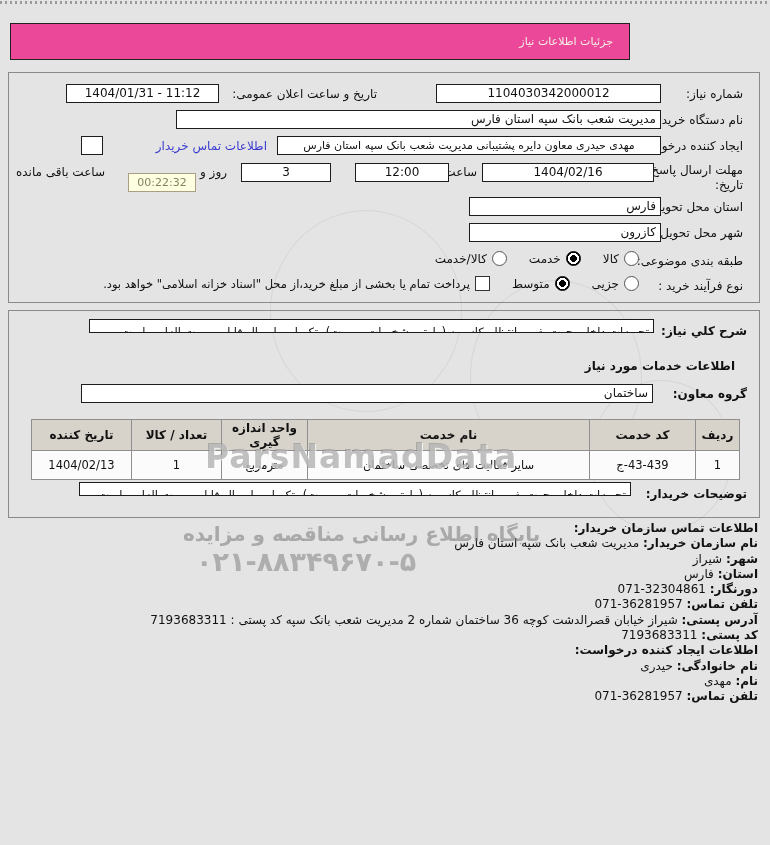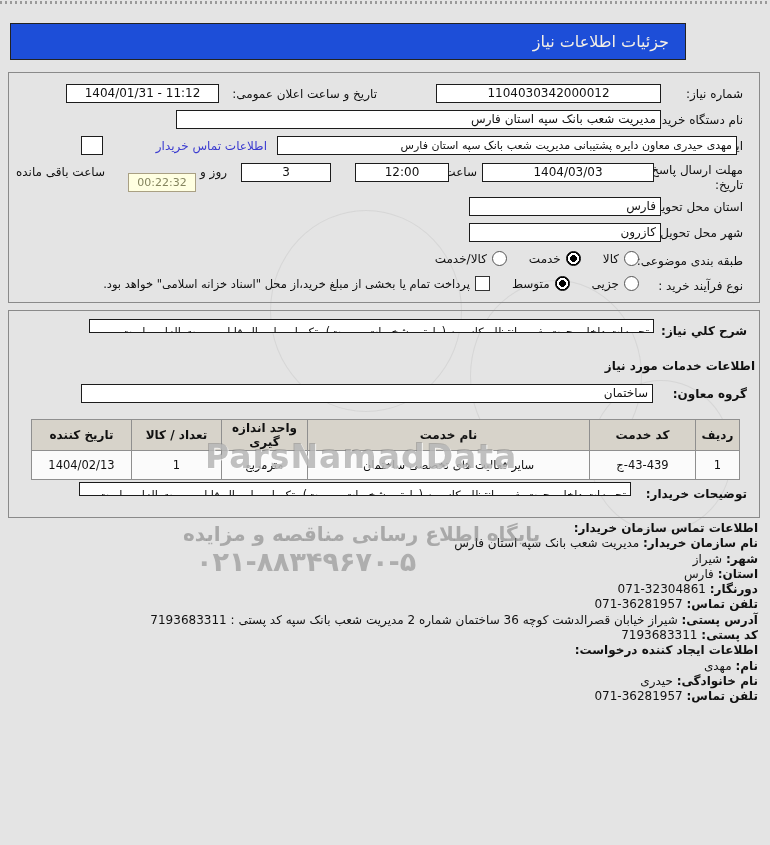--- a/index.html
+++ b/index.html
@@ -2,23 +2,23 @@
 <html lang="fa" dir="rtl"><head>
 <meta charset="utf-8">
 <style>
   html,body{margin:0;padding:0;background:#e4e4e4;}
   .page{position:relative;width:770px;height:845px;background:#e4e4e4;overflow:hidden;
         font-family:"DejaVu Sans",sans-serif;font-size:12px;color:#111;direction:rtl;}
   
   .top-dots{position:absolute;left:0;top:1px;width:100%;height:3px;
     background-image:repeating-linear-gradient(90deg,#9a9a9a 0 2px,transparent 2px 5px);}
   
-  .title-bar{position:absolute;left:10px;top:23px;width:676px;height:37px;box-sizing:border-box;
-    background:#1d4ed8;border:1px solid #222;color:#f5f0e6;display:flex;align-items:center;
-    justify-content:flex-start;padding-right:16px;font-size:16px;}
+  .title-bar{position:absolute;left:10px;top:23px;width:620px;height:37px;box-sizing:border-box;
+    background:#ec4899;border:1px solid #222;color:#f5f0e6;display:flex;align-items:center;
+    justify-content:flex-start;padding-right:16px;font-size:11px;}
   
   .panel{position:absolute;box-sizing:border-box;border:1px solid #8a8a8a;background:transparent;}
   .panel1{left:8px;top:72px;width:752px;height:231px;}
   .panel2{left:8px;top:310px;width:752px;height:208px;}
   .lbl{position:absolute;white-space:nowrap;color:#111;}
   .lbl.b{font-weight:bold;}
   .box{position:absolute;box-sizing:border-box;height:19px;background:#fff;border:1px solid #1c1c1c;
     line-height:17px;padding:0 4px;white-space:nowrap;overflow:hidden;}
   .box.center{text-align:center;}
   .box.rt{text-align:right;}
@@ -73,26 +73,26 @@
 
     <div class="lbl" style="right:16px;top:14px;">شماره نیاز:</div>
     <div class="box center" style="left:427px;top:11px;width:225px;" dir="ltr">1104030342000012</div>
     <div class="lbl" style="right:382px;top:14px;">تاریخ و ساعت اعلان عمومی:</div>
     <div class="box center" style="left:57px;top:11px;width:153px;" dir="ltr">1404/01/31 - 11:12</div>
 
     <div class="lbl" style="right:16px;top:40px;">نام دستگاه خریدار:</div>
     <div class="box rt" style="left:167px;top:37px;width:485px;">مدیریت شعب بانک سپه استان فارس</div>
 
     <div class="lbl" style="right:16px;top:66px;">ایجاد کننده درخواست:</div>
-    <div class="box rt" style="left:268px;top:63px;width:460px;font-size:11px;">مهدی حیدری معاون دایره پشتیبانی مدیریت شعب بانک سپه استان فارس</div>
+    <div class="box rt" style="left:268px;top:63px;width:384px;font-size:11px;text-align:center;">مهدی حیدری معاون دایره پشتیبانی مدیریت شعب بانک سپه استان فارس</div>
     <div class="link" style="right:492px;top:66px;">اطلاعات تماس خریدار</div>
     <div class="box" style="left:72px;top:63px;width:22px;"></div>
 
     <div class="lbl wrapLbl" style="right:16px;top:90px;">مهلت ارسال پاسخ: تا تاریخ:</div>
-    <div class="box center" style="left:473px;top:90px;width:172px;" dir="ltr">1404/03/03</div>
+    <div class="box center" style="left:473px;top:90px;width:172px;" dir="ltr">1404/02/16</div>
     <div class="lbl" style="right:282px;top:92px;">ساعت</div>
     <div class="box center" style="left:346px;top:90px;width:94px;" dir="ltr">12:00</div>
     <div class="box center" style="left:232px;top:90px;width:90px;" dir="ltr">3</div>
     <div class="lbl" style="left:191px;top:92px;" dir="ltr">روز و</div>
     <div class="box yellow" style="left:119px;top:100px;width:68px;" dir="ltr">00:22:32</div>
     <div class="lbl" style="left:7px;top:92px;">ساعت باقی مانده</div>
 
     <div class="lbl" style="right:16px;top:127px;">استان محل تحویل:</div>
     <div class="box rt" style="left:460px;top:124px;width:192px;">فارس</div>
 
@@ -130,21 +130,21 @@
         <span class="opt-lbl small-txt">پرداخت تمام یا بخشی از مبلغ خرید،از محل "اسناد خزانه اسلامی" خواهد بود.</span>
       </span>
     </div>
   </div>
 
   <div class="panel panel2 z">
 
     <div class="lbl b" style="right:12px;top:13px;">شرح کلي نیاز:</div>
     <div class="box tall rt" style="left:80px;top:8px;width:565px;">تجهیزات داخلی جهت شعبه انتظام کازرون (طبق مشخصات پیوست)- تکمیل و ارسال فایل پیوست الزامی است.</div>
 
-    <div class="lbl b" style="right:4px;top:48px;">اطلاعات خدمات مورد نیاز</div>
+    <div class="lbl b" style="right:24px;top:48px;">اطلاعات خدمات مورد نیاز</div>
 
     <div class="lbl b" style="right:12px;top:76px;">گروه معاون:</div>
     <div class="box rt" style="left:72px;top:73px;width:572px;">ساختمان</div>
 
     <table class="svc" dir="rtl">
       <colgroup>
         <col style="width:44px">
           <col style="width:106px">
           <col style="width:282px">
         <col style="width:86px">
@@ -180,22 +180,22 @@
   <div class="footer">
     <div class="f-line"><b>اطلاعات تماس سازمان خریدار:</b> <span></span></div>
     <div class="f-line"><b>نام سازمان خریدار:</b> <span>مدیریت شعب بانک سپه استان فارس</span></div>
     <div class="f-line"><b>شهر:</b> <span>شیراز</span></div>
     <div class="f-line"><b>استان:</b> <span>فارس</span></div>
     <div class="f-line"><b>دورنگار:</b> <span>32304861-071</span></div>
     <div class="f-line"><b>تلفن تماس:</b> <span>36281957-071</span></div>
     <div class="f-line"><b>آدرس پستی:</b> <span>شیراز خیابان قصرالدشت کوچه 36 ساختمان شماره 2 مدیریت شعب بانک سپه کد پستی : 7193683311</span></div>
     <div class="f-line"><b>کد پستی:</b> <span>7193683311</span></div>
     <div class="f-line"><b>اطلاعات ایجاد کننده درخواست:</b> <span></span></div>
+    <div class="f-line"><b>نام خانوادگی:</b> <span>حیدری</span></div>
     <div class="f-line"><b>نام:</b> <span>مهدی</span></div>
-    <div class="f-line"><b>نام خانوادگی:</b> <span>حیدری</span></div>
     <div class="f-line"><b>تلفن تماس:</b> <span>36281957-071</span></div>
   </div>
 
   <div class="wm wm-brand" dir="ltr">ParsNamadData</div>
   <div class="wm wm-tagline">پایگاه اطلاع رسانی مناقصه و مزایده</div>
   <div class="wm wm-phone">۰۲۱-۸۸۳۴۹۶۷۰-۵</div>
 
 </div>
 
 </body></html>

